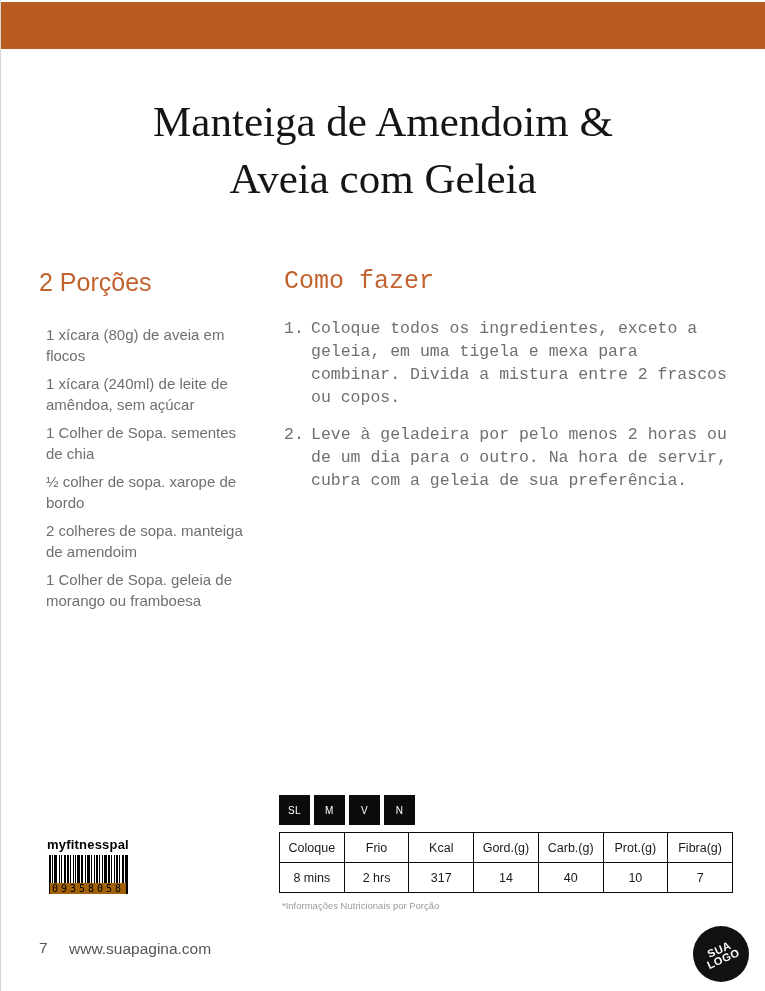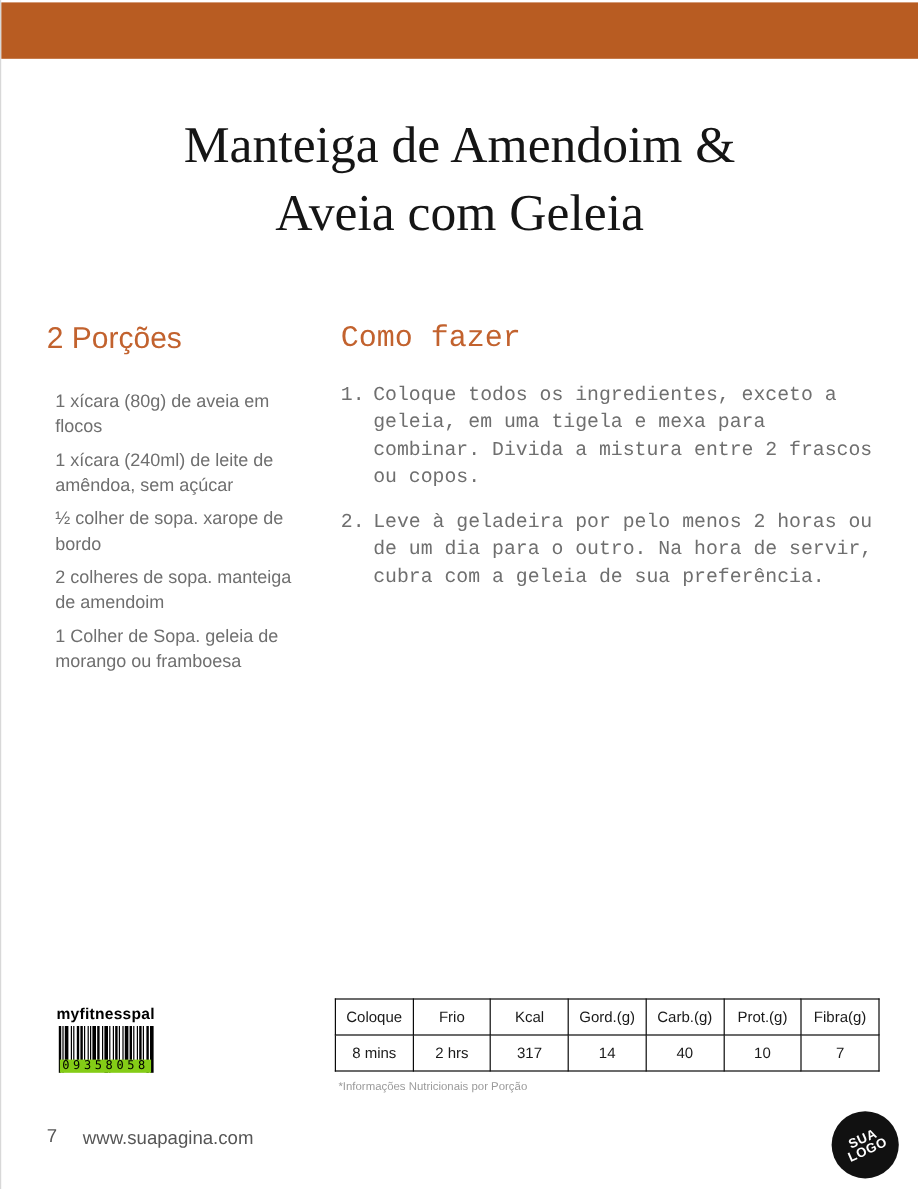--- a/index.html
+++ b/index.html
@@ -89,21 +89,21 @@
     margin-bottom:3px; letter-spacing:0.2px;
   }
   .barcode {
     position:relative; height:39px;
     display:flex; align-items:flex-start; justify-content:center;
   }
   .barcode .bar { background:#000; flex:none; }
   .barcode-digits {
     position:absolute; bottom:0; left:50%;
     transform:translateX(-50%);
-    background:#84cc16;
+    background:#a16207;
     font-family:"DejaVu Sans Mono", monospace;
     font-size:10px; letter-spacing:3px;
     color:#000; padding:0 2px; white-space:nowrap;
   }
 
   .page-number {
     position:absolute; left:38px; top:939px;
     font-size:15.5px; color:#565656;
   }
   .site-url {
@@ -134,38 +134,45 @@
   <h1 class="recipe-title">
     <span>Manteiga de Amendoim &amp;</span>
     <span>Aveia com Geleia</span>
   </h1>
 
   <div class="col-left">
     <div class="section-heading">2 Porções</div>
     <div class="ingredient-list">
       <div class="ingredient">1 xícara (80g) de aveia em flocos</div>
       <div class="ingredient">1 xícara (240ml) de leite de amêndoa, sem açúcar</div>
+      <div class="ingredient">1 Colher de Sopa. sementes de chia</div>
       <div class="ingredient">½ colher de sopa. xarope de bordo</div>
       <div class="ingredient">2 colheres de sopa. manteiga de amendoim</div>
       <div class="ingredient">1 Colher de Sopa. geleia de morango ou framboesa</div>
     </div>
   </div>
 
   <div class="col-right">
     <div class="section-heading">Como fazer</div>
     <div class="step">
       <span class="step-number">1.</span>
       <span class="step-text">Coloque todos os ingredientes, exceto a geleia, em uma tigela e mexa para combinar. Divida a mistura entre 2 frascos ou copos.</span>
     </div>
     <div class="step">
       <span class="step-number">2.</span>
       <span class="step-text">Leve à geladeira por pelo menos 2 horas ou de um dia para o outro. Na hora de servir, cubra com a geleia de sua preferência.</span>
     </div>
   </div>
 
+  <div class="diet-tags">
+    <div class="diet-tag">SL</div>
+    <div class="diet-tag">M</div>
+    <div class="diet-tag">V</div>
+    <div class="diet-tag">N</div>
+  </div>
 
   <table class="nutrition-table">
     <tbody>
       <tr>
         <td>Coloque</td>
         <td>Frio</td>
         <td>Kcal</td>
         <td>Gord.(g)</td>
         <td>Carb.(g)</td>
         <td>Prot.(g)</td>

